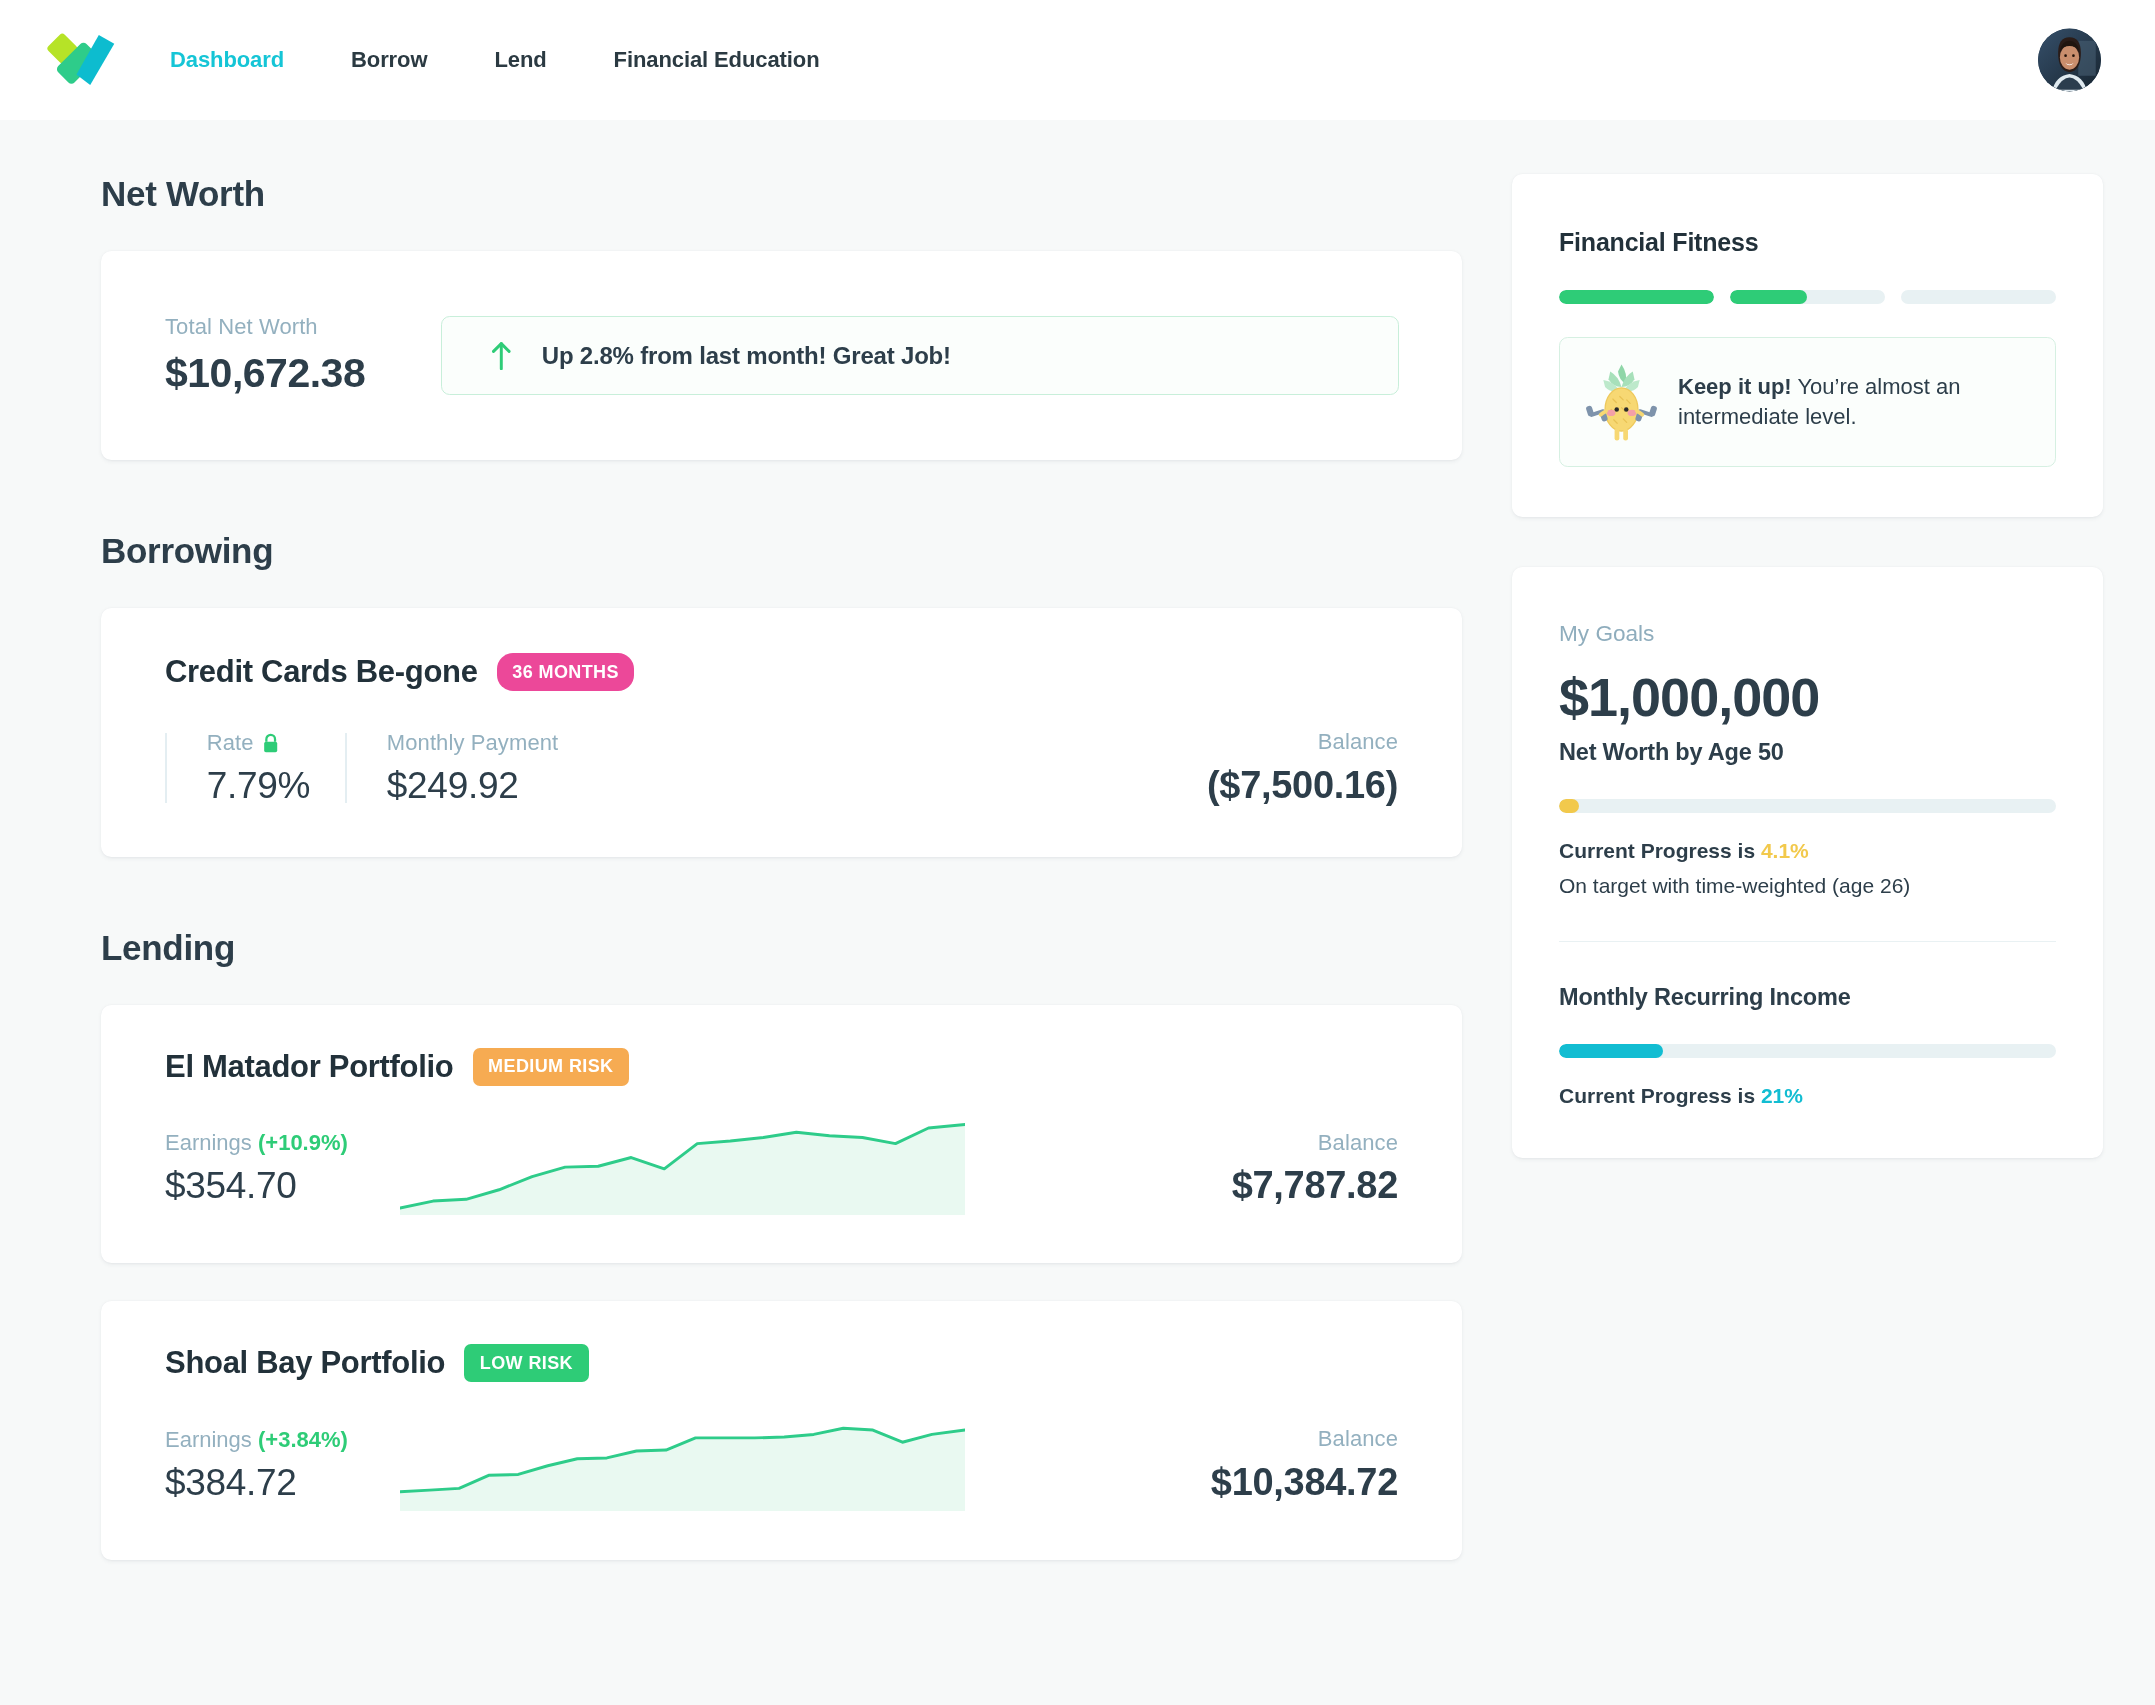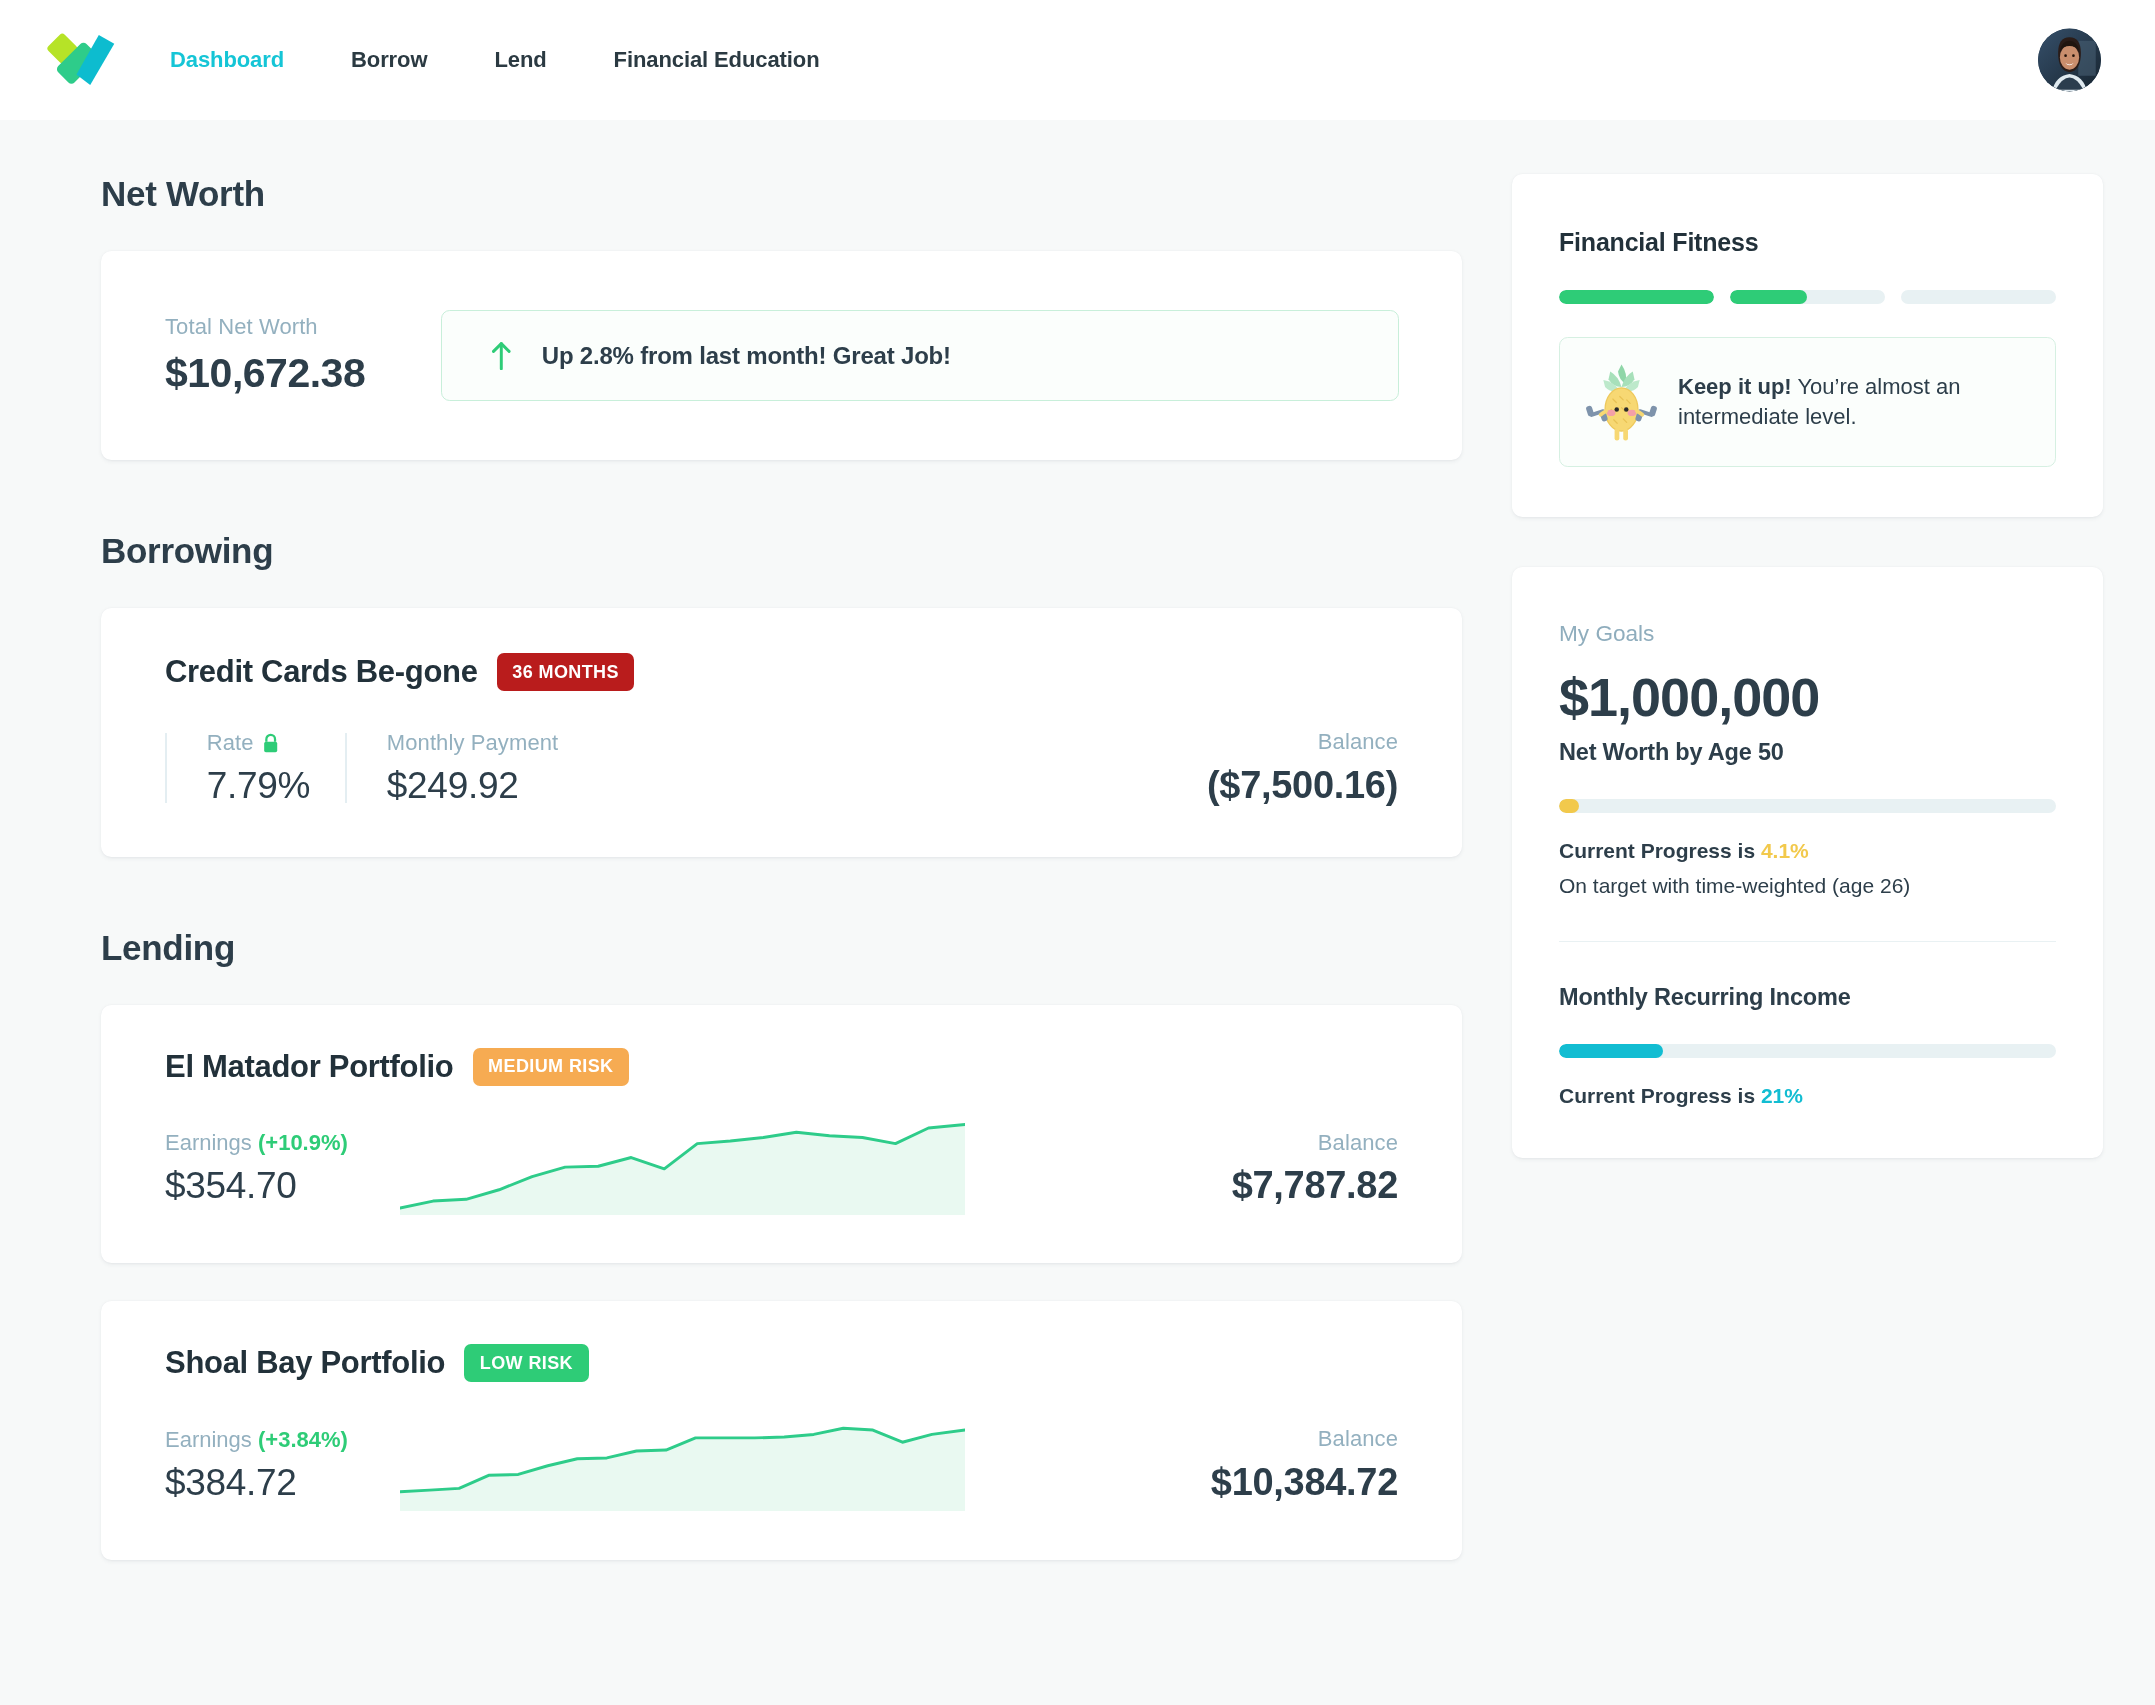--- a/index.html
+++ b/index.html
@@ -122,21 +122,21 @@
   .nw-value {
     font-size: 41px;
     font-weight: 700;
     color: #2d3e4a;
     letter-spacing: -0.5px;
     margin-top: 10.4px;
   }
   .nw-banner {
     margin-left: 76px;
     flex: 1 1 auto;
-    height: 91px;
+    height: 79px;
     border: 1.7px solid #c8efda;
     border-radius: 8.7px;
     background: #fbfefc;
     display: flex;
     align-items: center;
     padding-left: 48px;
   }
   .arrow-up { width: 22.6px; height: 29.5px; flex: 0 0 auto; }
   .nw-banner-text {
     font-size: 24px;
@@ -160,21 +160,21 @@
     align-items: center;
     height: 38px;
     padding: 0 15.6px;
     border-radius: 7px;
     font-size: 18px;
     font-weight: 700;
     color: #ffffff;
     letter-spacing: 0.4px;
     white-space: nowrap;
   }
-  .badge.teal   { background: #b91c1c; }
+  .badge.teal   { background: #ec4899; border-radius: 16px; }
   .badge.orange { background: #f6ab52; }
   .badge.green  { background: #2ecc77; }
 
   .stats-row {
     display: flex;
     align-items: flex-end;
     margin-top: 38px;
   }
   .stat { padding-right: 35px; }
   .stat .muted-label { display: flex; align-items: center; gap: 8.7px; }

